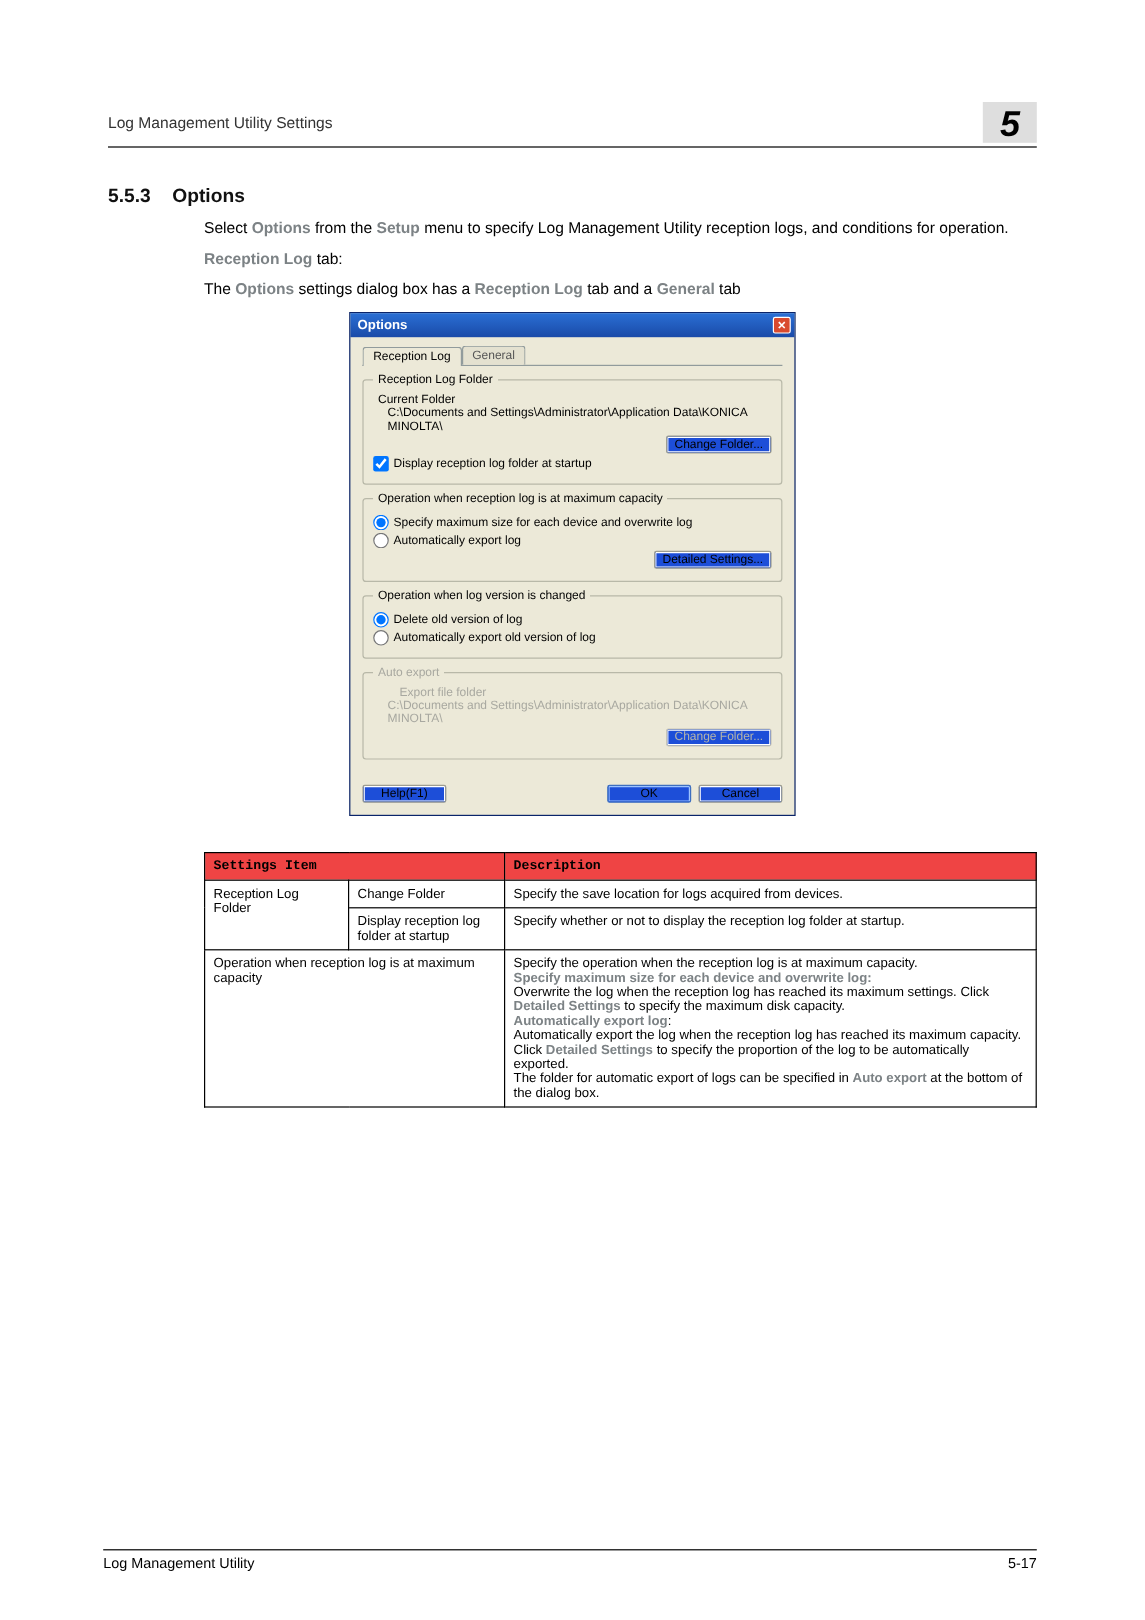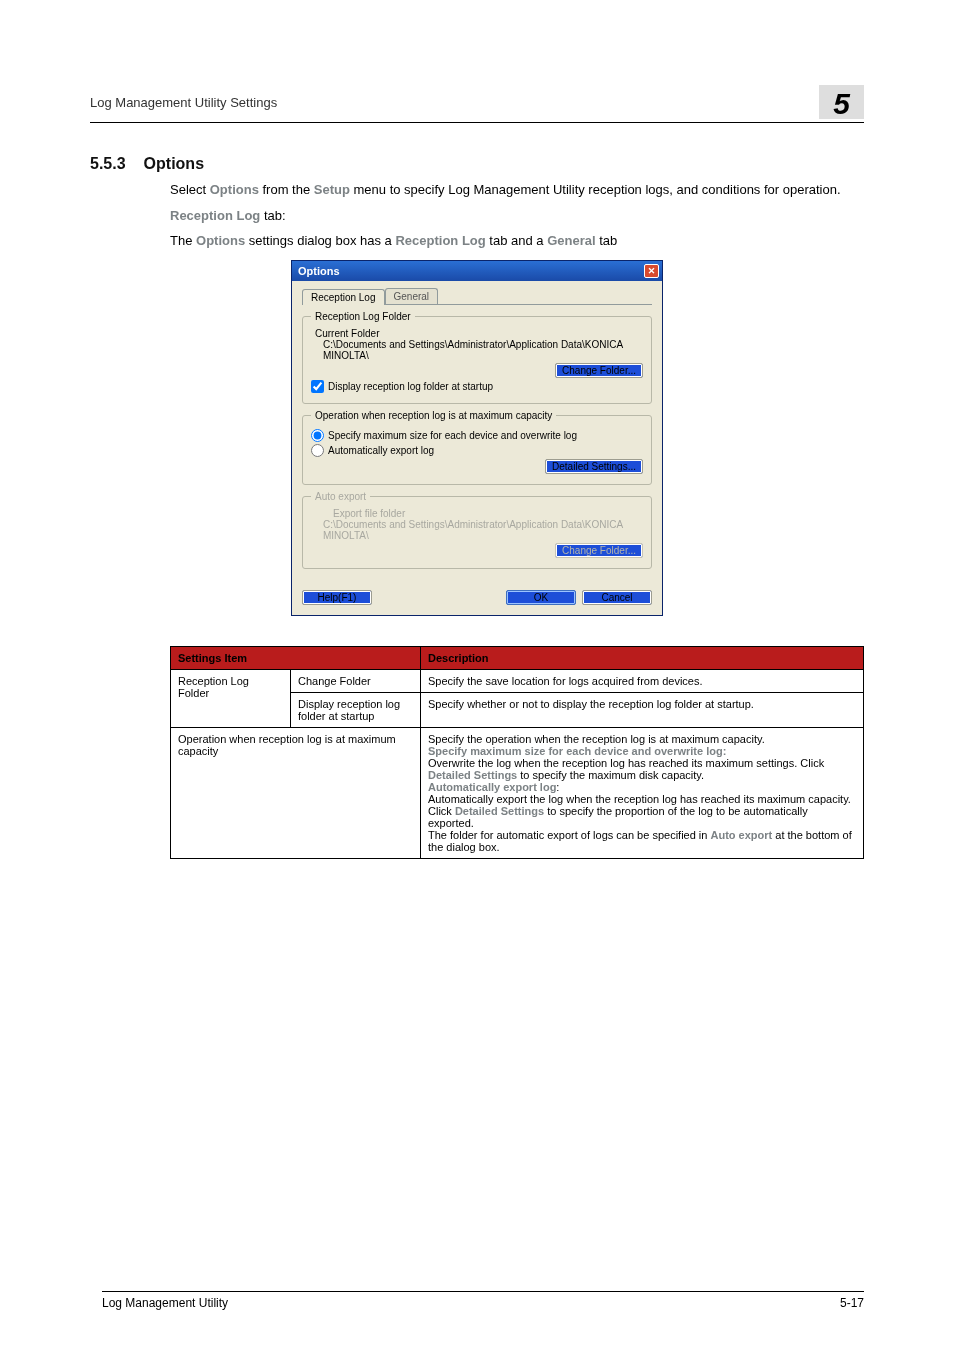--- a/index.html
+++ b/index.html
@@ -148,25 +148,25 @@
     width: 100%;
     font-size: 11px;
     margin-top: 30px;
   }
   table.settings th, table.settings td {
     border: 1px solid #000;
     padding: 5px 7px;
     vertical-align: top;
     text-align: left;
   }
-  table.settings th { background: #b91c1c; font-weight: bold; }
+  table.settings th { background: #ef4444; font-weight: bold; font-family: Liberation Mono, monospace; }
   
   .pg-footer {
     position: absolute;
-    left: 102px;
+    left: 86px;
     right: 90px;
     bottom: 40px;
     border-top: 1px solid #000;
     display: flex;
     justify-content: space-between;
     font-size: 12px;
     padding-top: 4px;
   }
 </style>
 </head>
@@ -229,20 +229,31 @@
           </div>
           <div class="row">
             <input class="rdo" type="radio" name="g2" style="">
             <span>Automatically export log</span>
           </div>
           <div class="row right">
             <button class="dlg-btn">Detailed Settings...</button>
           </div>
         </fieldset>
 
+        <fieldset class="group">
+          <legend>Operation when log version is changed</legend>
+          <div class="row">
+            <input class="rdo" type="radio" name="g3" checked="" style="">
+            <span>Delete old version of log</span>
+          </div>
+          <div class="row">
+            <input class="rdo" type="radio" name="g3" style="">
+            <span>Automatically export old version of log</span>
+          </div>
+        </fieldset>
 
         <fieldset class="group disabled">
           <legend>Auto export</legend>
           <div class="path" style="margin-left:22px;">Export file folder</div>
           <div class="path">C:\Documents and Settings\Administrator\Application Data\KONICA MINOLTA\</div>
           <div class="row right">
             <button class="dlg-btn disabled" disabled="">Change Folder...</button>
           </div>
         </fieldset>
       </div>

